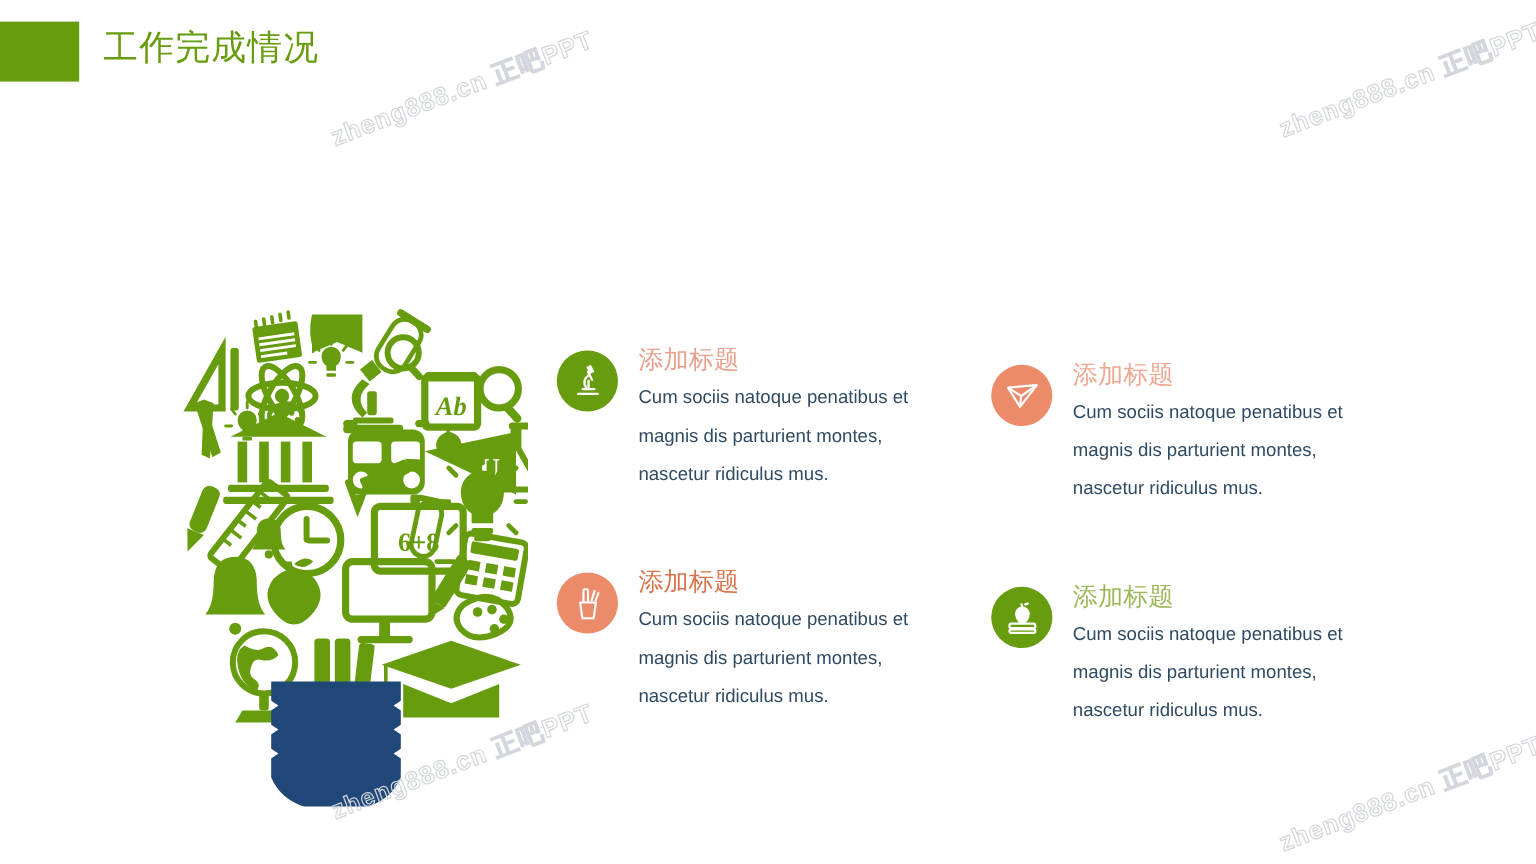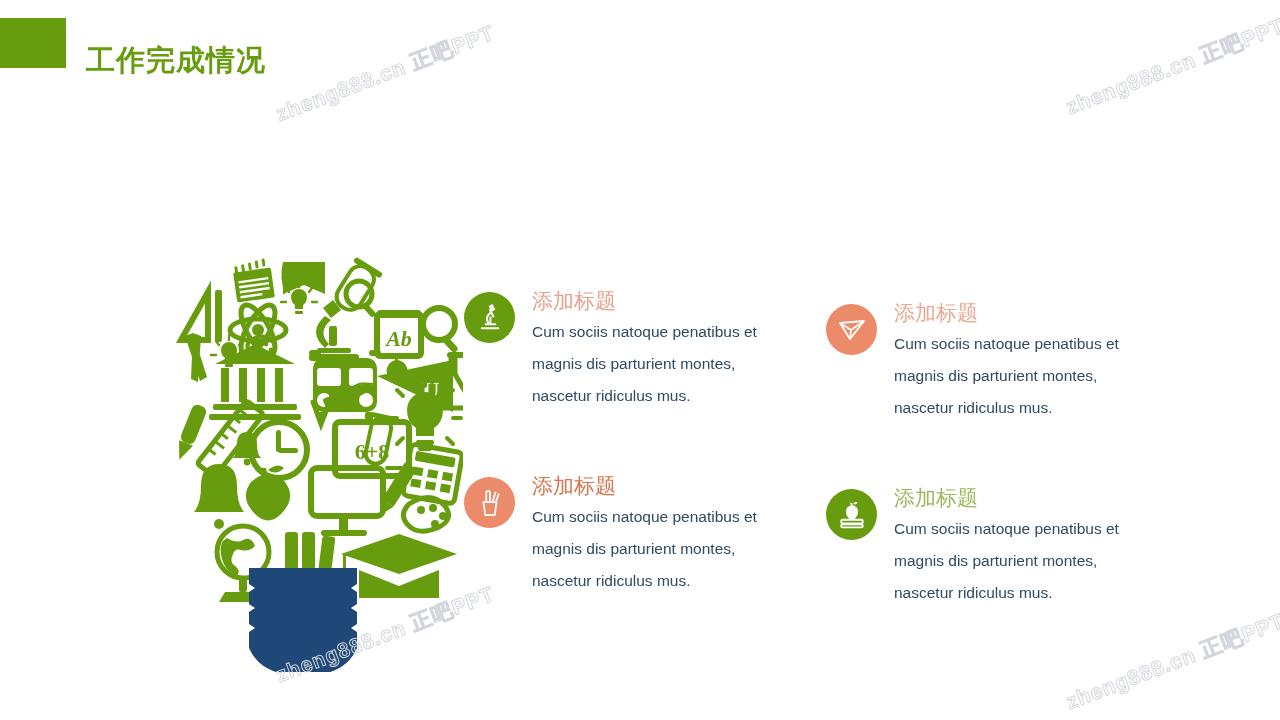--- a/index.html
+++ b/index.html
@@ -20,33 +20,33 @@
     position: absolute;
     left: 0;
     top: 18px;
     width: 66px;
     height: 50px;
     background: #679c0e;
   }
   #page-title {
     position: absolute;
     left: 86px;
-    top: 40px;
+    top: 20px;
     font-size: 29px;
     line-height: 40px;
-    font-weight: 700;
+    font-weight: 400;
     color: #679c0e;
     letter-spacing: 1px;
     white-space: nowrap;
   }
 
   
   #bulb-graphic {
     position: absolute;
-    left: 163px;
+    left: 140px;
     top: 252px;
     width: 300px;
     height: 420px;
   }
   #bulb-graphic svg { display: block; }
 
   
   #items-area {
     position: absolute;
     left: 464px;

